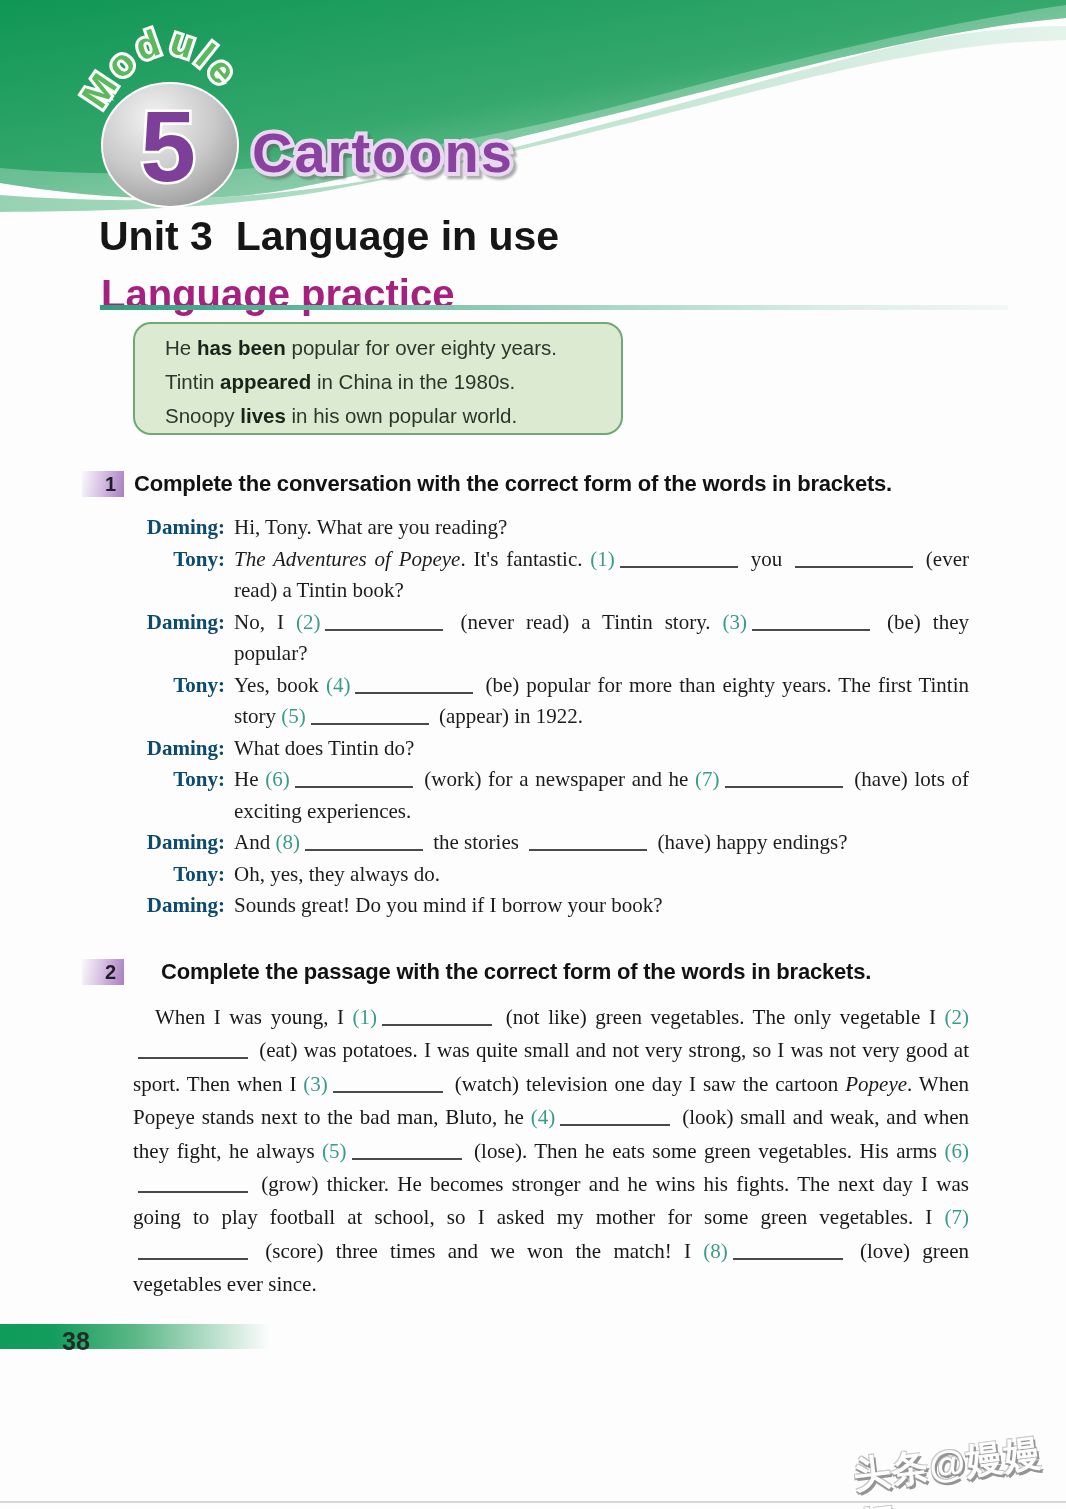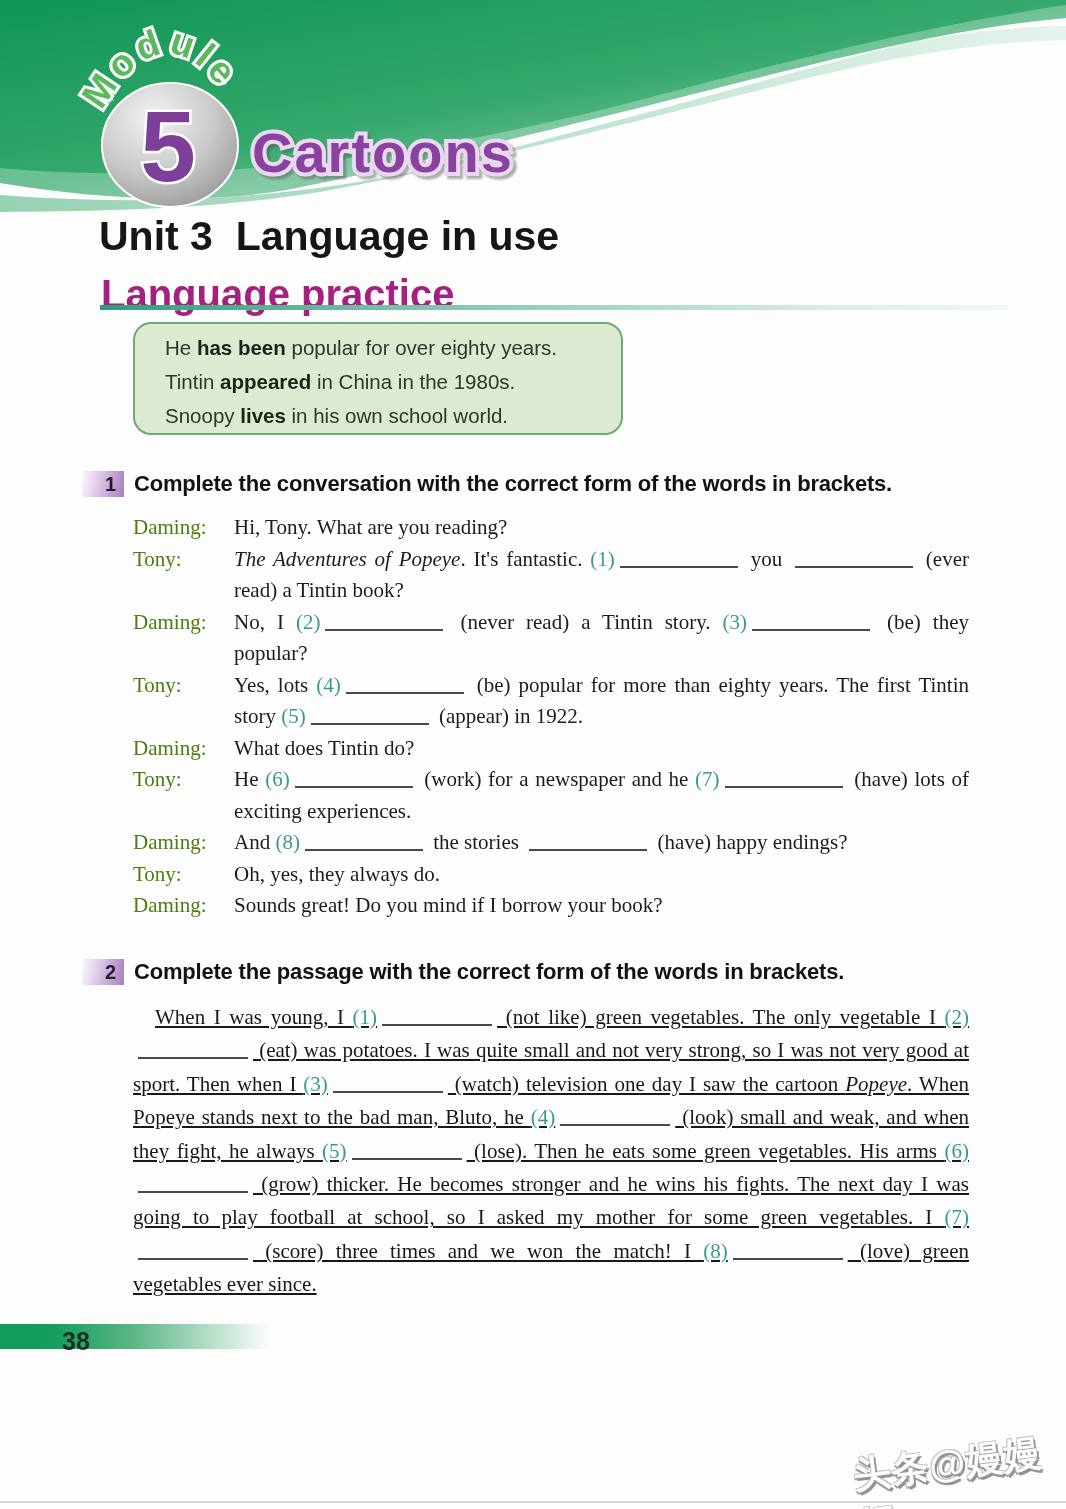--- a/index.html
+++ b/index.html
@@ -38,28 +38,28 @@
     font-family:"Liberation Sans", sans-serif; font-weight:bold; font-size:20px; color:#241a2e;
   }
   .ex1-badge{left:82px; top:471px;}
   .ex2-badge{left:82px; top:959px;}
   .ex-title{
     position:absolute; left:134px;
     font-family:"Liberation Sans", sans-serif; font-weight:bold; font-size:22px;
     color:#121212; letter-spacing:-0.2px;
   }
   .ex1-title{top:471px;}
-  .ex2-title{top:959px;}
+  .ex2-title{top:959px;margin-left:27px;}
   .dialog{position:absolute; left:133px; top:512px; width:836px; font-size:21px; line-height:31.5px;}
   .dialog-row{display:flex;}
-  .spk{flex:0 0 92px; min-width:92px; padding-right:9px; font-weight:normal; color:#4d7c0f;}
+  .spk{flex:0 0 92px; min-width:92px; text-align:right; padding-right:9px; font-weight:bold; color:#0c4a6e;}
   .dtext{flex:1; text-align:justify;}
   .passage{
     position:absolute; left:133px; top:1001px; width:836px;
-    font-size:21px; line-height:33.4px; text-align:justify; text-indent:22px; color:#181818;text-decoration:underline;
+    font-size:21px; line-height:33.4px; text-align:justify; text-indent:22px; color:#181818;
   }
   .italic{font-style:italic;}
   .bold{font-weight:bold;}
   .num{color:#3b9b8a;}
   .blank{
     display:inline-block; height:3px; border-bottom:2px solid #4a4a4a;
     margin:0 5px; vertical-align:-2px;
   }
   .d-blank{width:118px;}
   .p-blank{width:110px;}
@@ -119,21 +119,21 @@
     <text x="252" y="172" font-family="Liberation Sans, sans-serif" font-weight="bold" font-size="56" fill="#8a42a0" stroke="#e8d9f0" stroke-width="8" paint-order="stroke" letter-spacing="2" style="filter:drop-shadow(3px 3px 1px rgba(90,90,90,0.5))">Cartoons</text>
   </svg>
 
   <div class="unit-title">Unit 3  Language in use</div>
   <div class="section-title">Language practice</div>
   <div class="section-underline"></div>
 
   <div class="example-box" id="example-box">
       <div><span class="text">He </span><span class="bold">has been</span><span class="text"> popular for over eighty years.</span></div>
       <div><span class="text">Tintin </span><span class="bold">appeared</span><span class="text"> in China in the 1980s.</span></div>
-      <div><span class="text">Snoopy </span><span class="bold">lives</span><span class="text"> in his own school world.</span></div>
+      <div><span class="text">Snoopy </span><span class="bold">lives</span><span class="text"> in his own popular world.</span></div>
     </div>
 
   <div class="ex-badge ex1-badge">
     <span>1</span>
   </div>
   <div class="ex-title ex1-title">Complete the conversation with the correct form of the words in brackets.</div>
   <div class="dialog" id="dialog">
       <div class="dialog-row">
         <span class="spk">Daming:</span>
         <div class="dtext"><span class="text">Hi, Tony. What are you reading?</span></div>
@@ -141,21 +141,21 @@
       <div class="dialog-row">
         <span class="spk">Tony:</span>
         <div class="dtext"><span class="italic">The Adventures of Popeye</span><span class="text">. It's fantastic. </span><span class="num">(1)</span><span class="blank d-blank"></span><span class="text"> you </span><span class="blank d-blank"></span><span class="text"> (ever read) a Tintin book?</span></div>
       </div>
       <div class="dialog-row">
         <span class="spk">Daming:</span>
         <div class="dtext"><span class="text">No, I </span><span class="num">(2)</span><span class="blank d-blank"></span><span class="text"> (never read) a Tintin story. </span><span class="num">(3)</span><span class="blank d-blank"></span><span class="text"> (be) they popular?</span></div>
       </div>
       <div class="dialog-row">
         <span class="spk">Tony:</span>
-        <div class="dtext"><span class="text">Yes, lots </span><span class="num">(4)</span><span class="blank d-blank"></span><span class="text"> (be) popular for more than eighty years. The first Tintin story </span><span class="num">(5)</span><span class="blank d-blank"></span><span class="text"> (appear) in 1922.</span></div>
+        <div class="dtext"><span class="text">Yes, book </span><span class="num">(4)</span><span class="blank d-blank"></span><span class="text"> (be) popular for more than eighty years. The first Tintin story </span><span class="num">(5)</span><span class="blank d-blank"></span><span class="text"> (appear) in 1922.</span></div>
       </div>
       <div class="dialog-row">
         <span class="spk">Daming:</span>
         <div class="dtext"><span class="text">What does Tintin do?</span></div>
       </div>
       <div class="dialog-row">
         <span class="spk">Tony:</span>
         <div class="dtext"><span class="text">He </span><span class="num">(6)</span><span class="blank d-blank"></span><span class="text"> (work) for a newspaper and he </span><span class="num">(7)</span><span class="blank d-blank"></span><span class="text"> (have) lots of exciting experiences.</span></div>
       </div>
       <div class="dialog-row">

